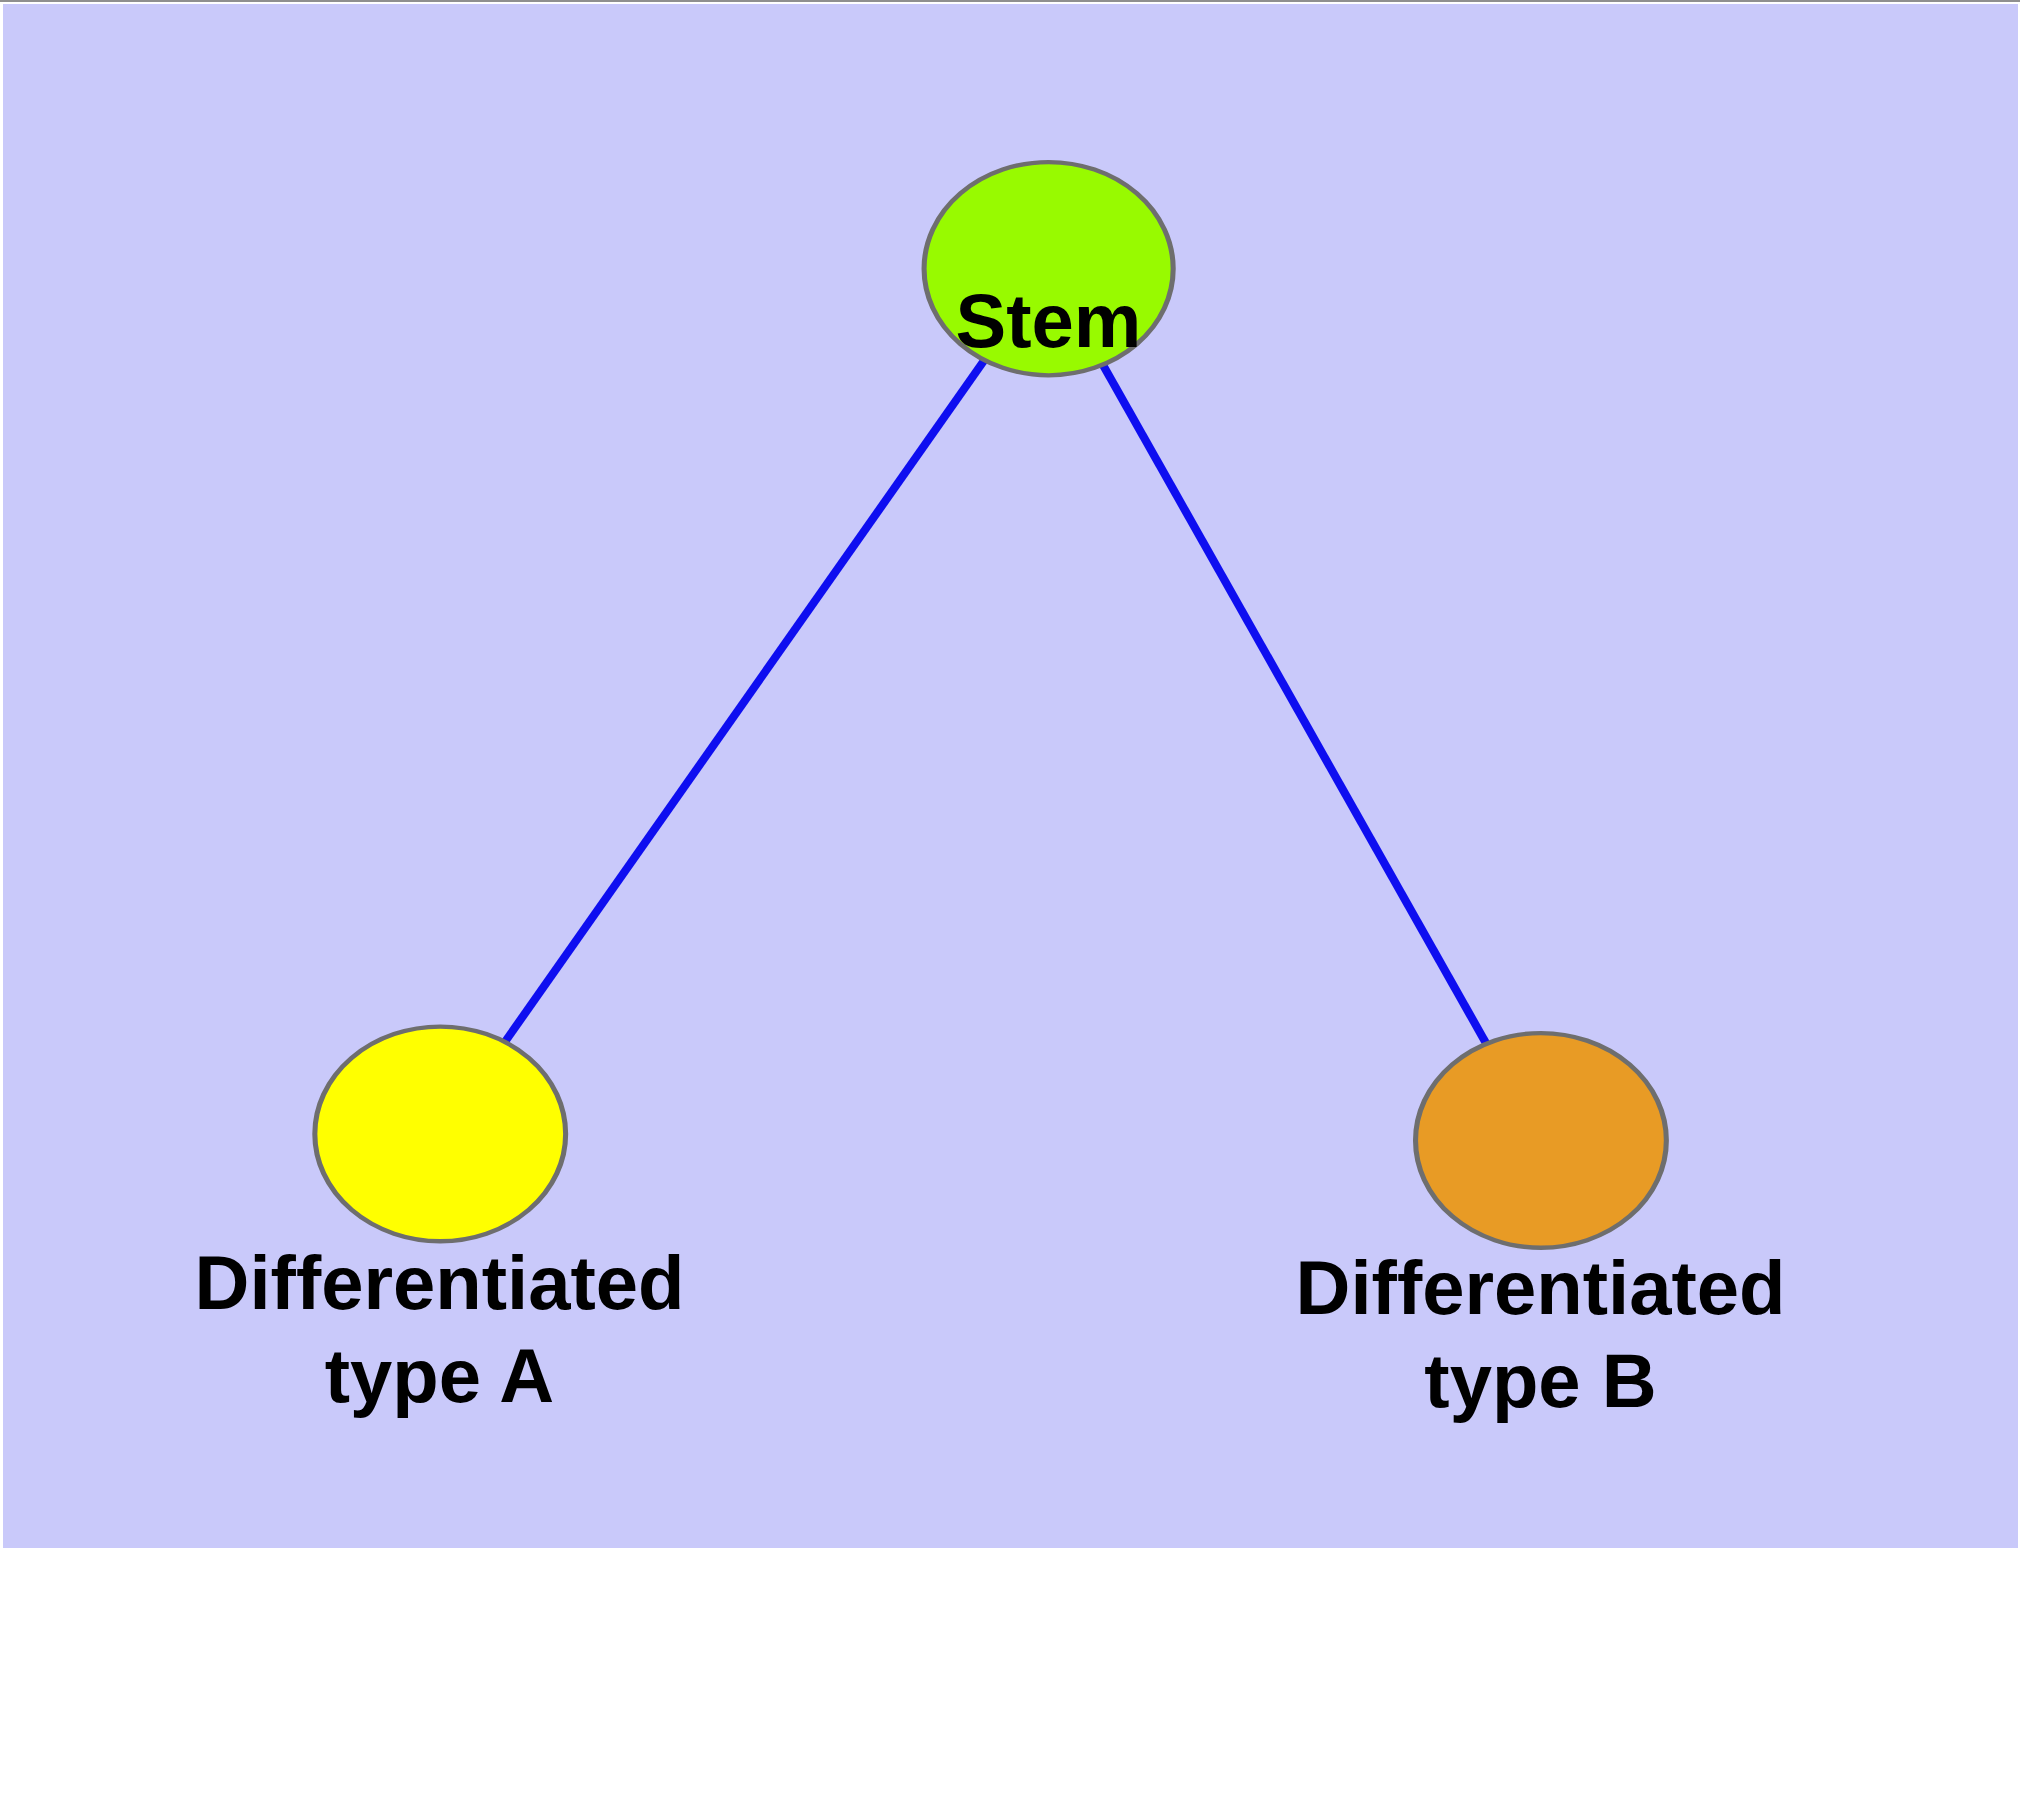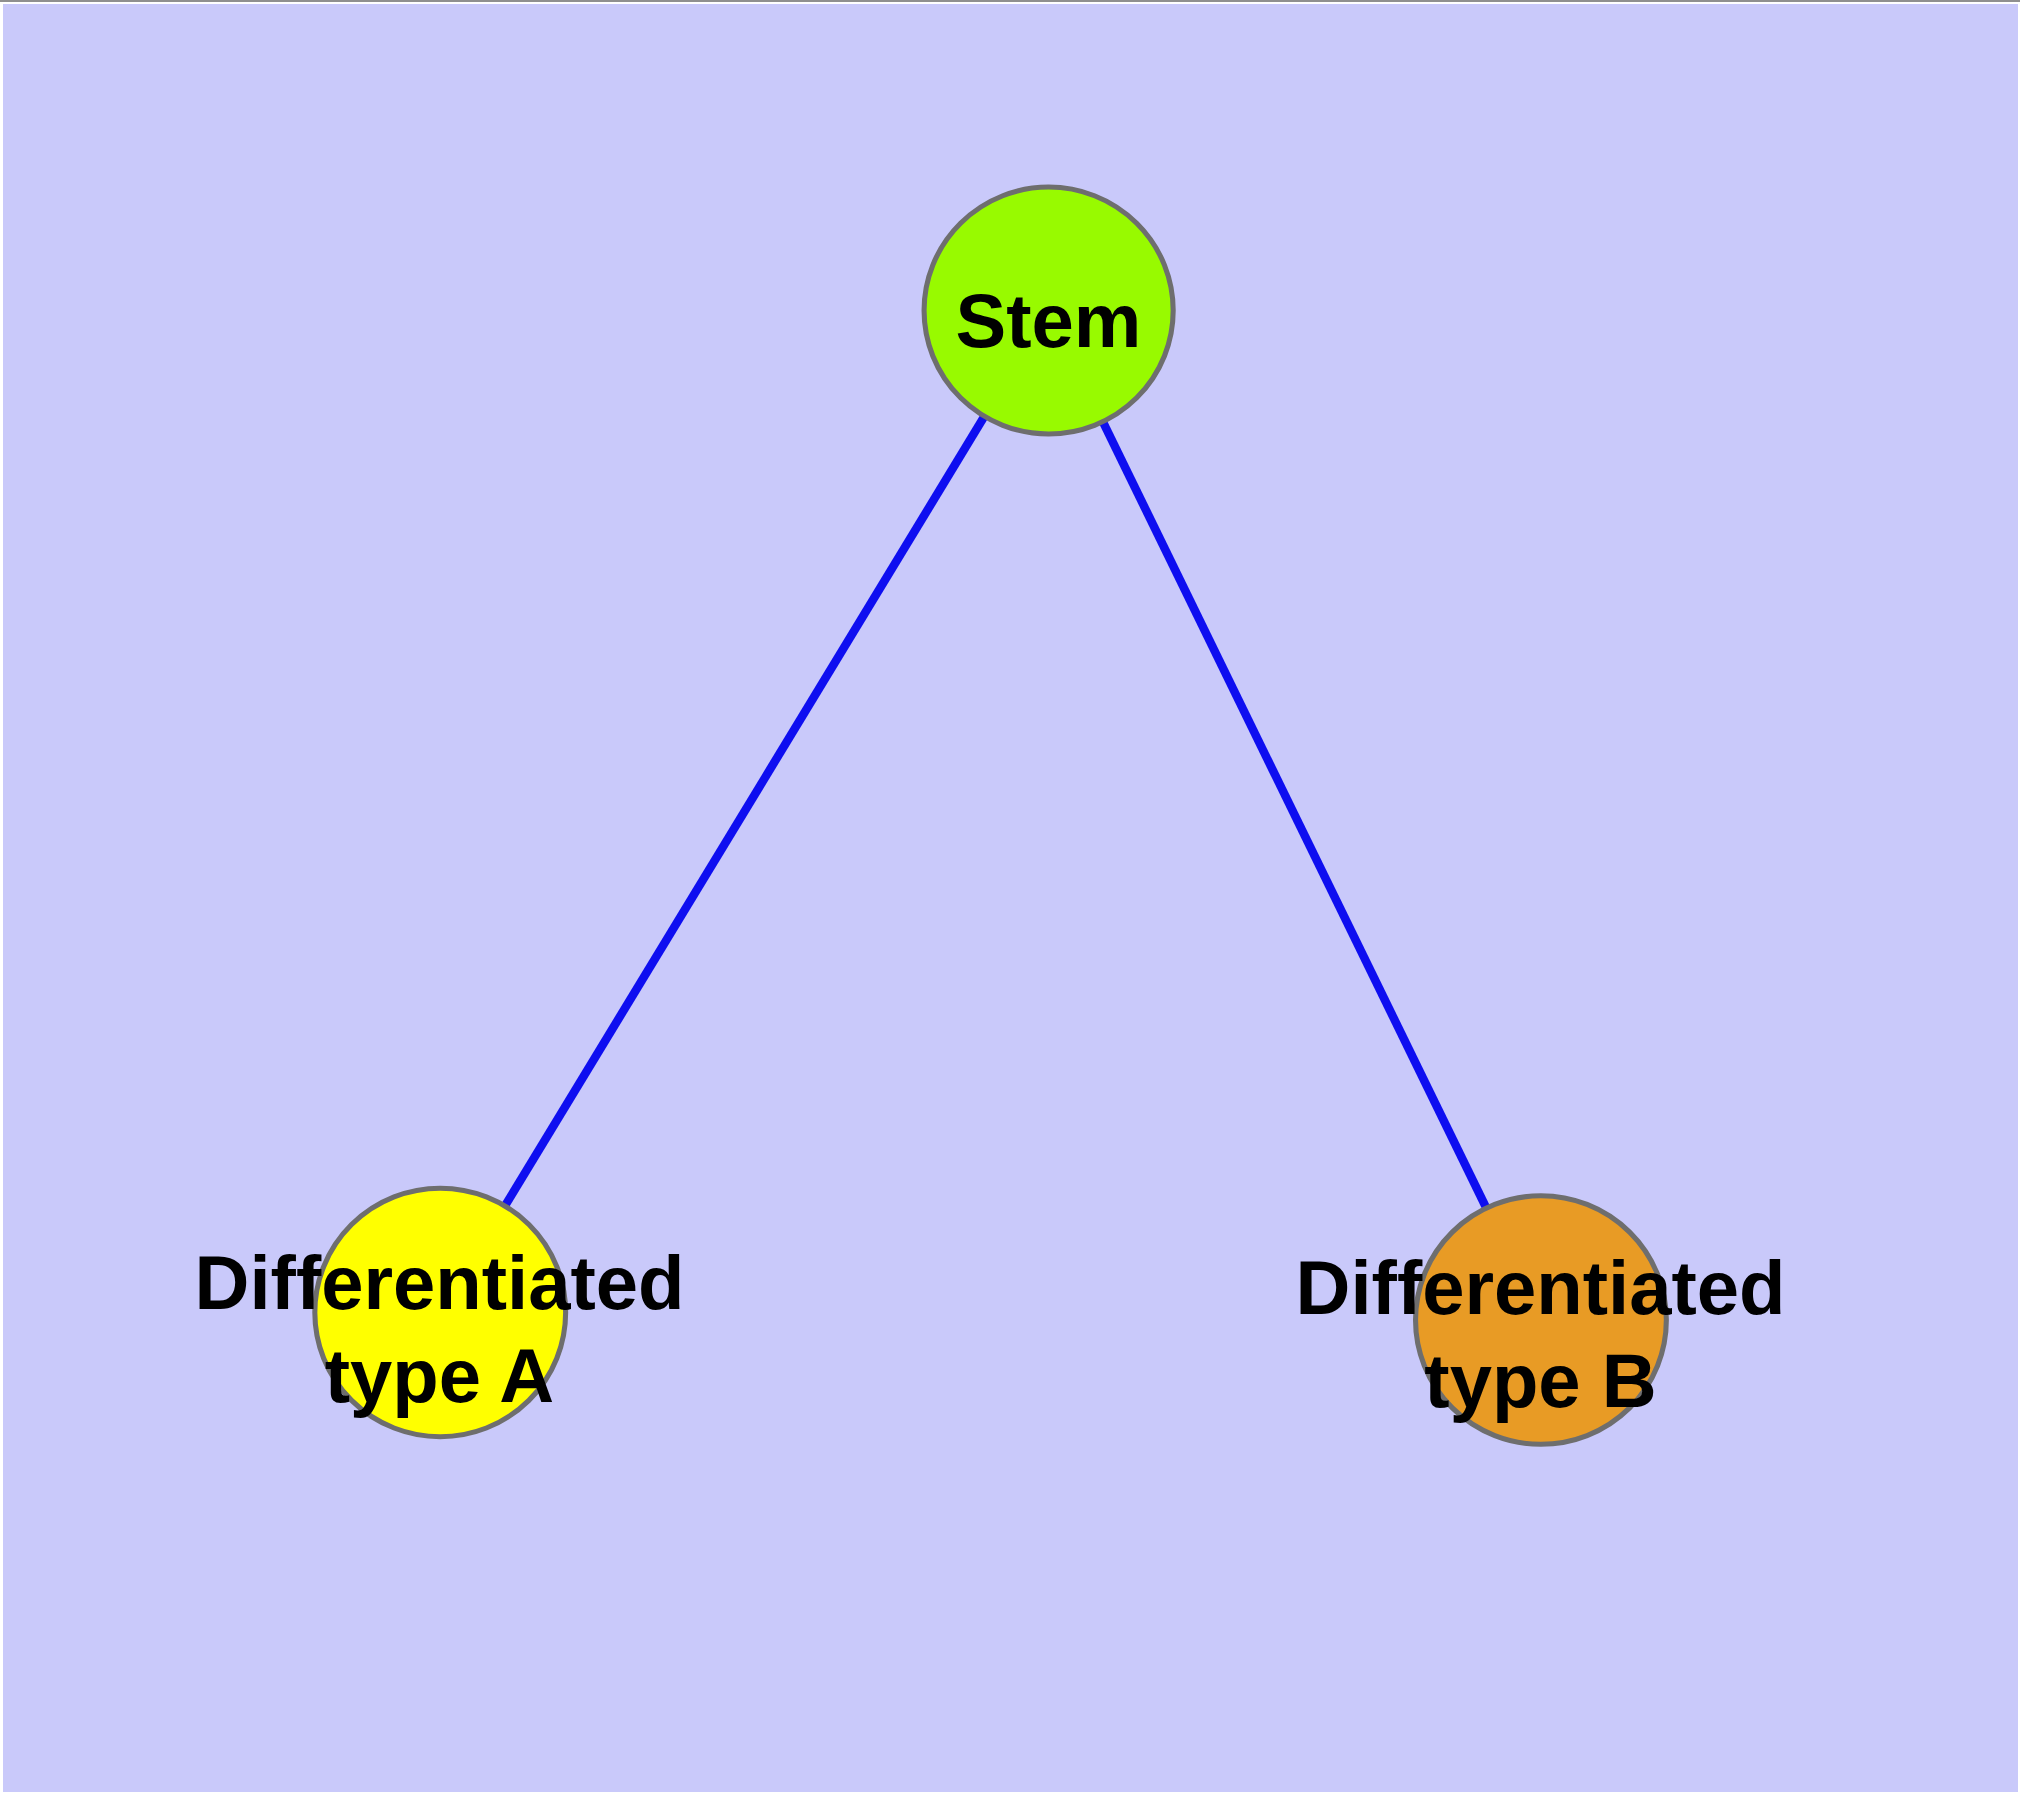--- a/index.html
+++ b/index.html
@@ -19,21 +19,21 @@
     position: absolute;
     top: 0; left: 0; right: 0;
     height: 1.7px;
     background: #8f8f8f;
   }
   .canvas {
     position: absolute;
     left: 2.5px;
     top: 4.2px;
     width: 2015px;
-    height: 1788px;
+    height: 1544px;
     background: #c9c9fa;
   }
   .graph-svg {
     position: absolute;
     left: 0; top: 0;
     width: 100%;
     height: 100%;
     display: block;
   }
   .edge {

